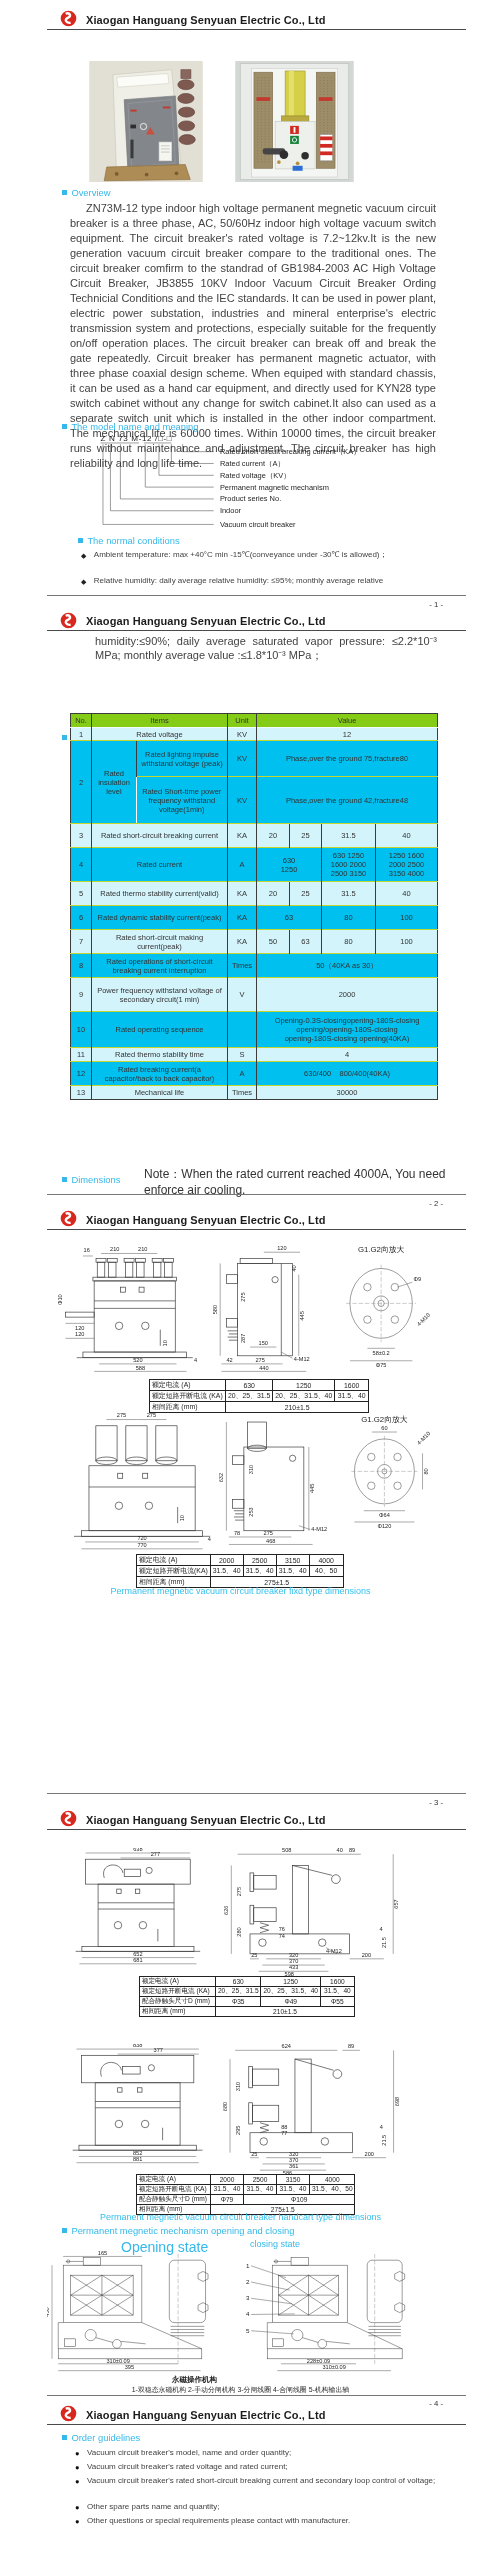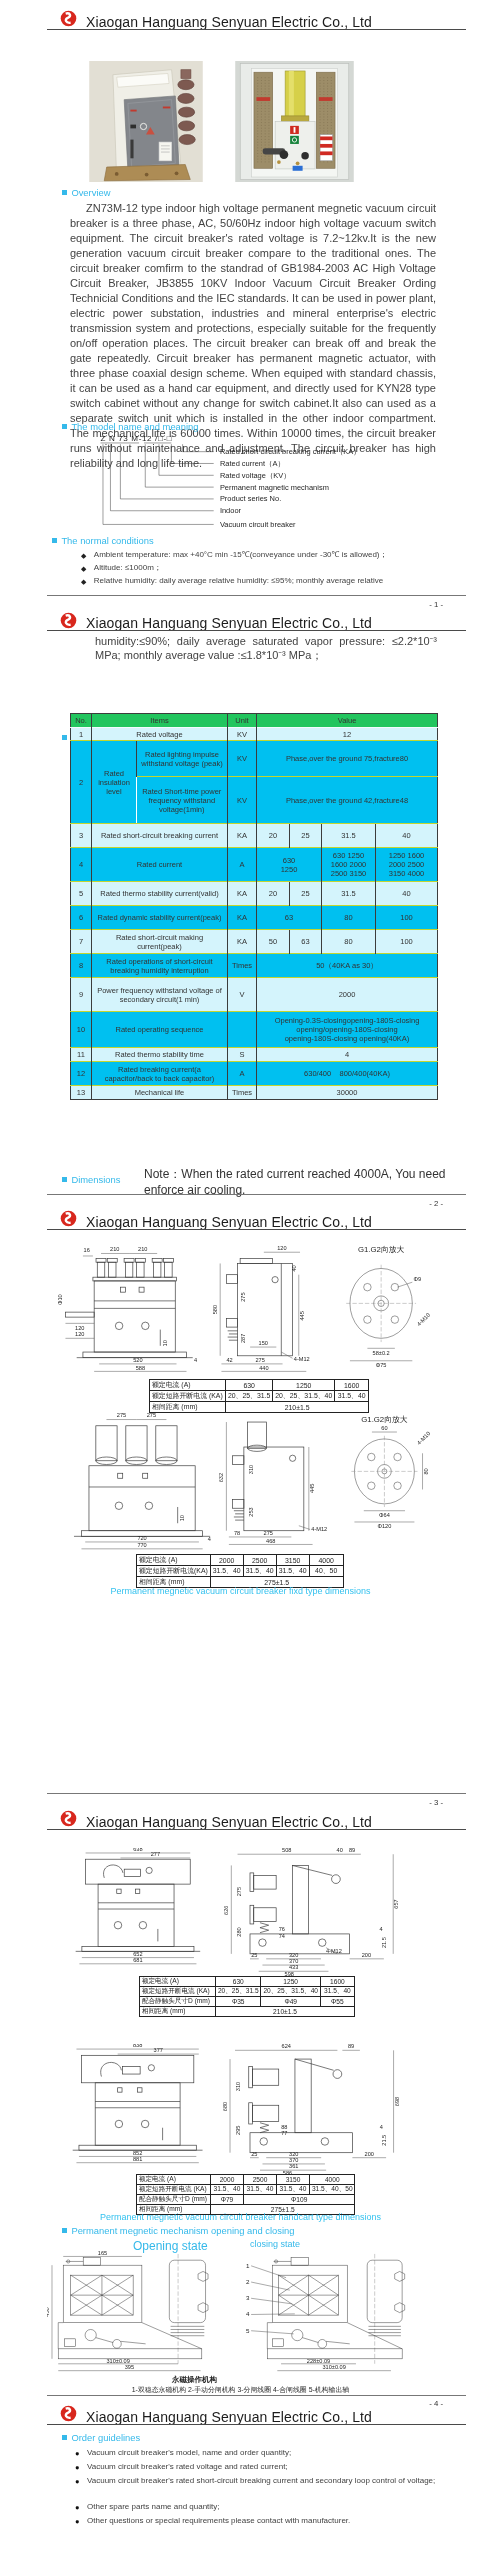--- a/index.html
+++ b/index.html
@@ -1,37 +1,37 @@
 <!DOCTYPE html>
 <html style="font-size:10px"><head>
 <meta charset="utf-8">
 <style>
   *{margin:0;padding:0;box-sizing:border-box}
   body{background:#fff;font-family:"Liberation Sans",sans-serif;color:#3c3c3c}
   .doc{position:relative;width:481px;height:2576px;background:#fff;overflow:hidden;margin:0 auto}
   .abs{position:absolute}
-  .company{font-size:14px;font-weight:normal;color:#1c1c1c;letter-spacing:0.1px;white-space:nowrap}
+  .company{font-size:11px;font-weight:bold;color:#1c1c1c;letter-spacing:0.1px;white-space:nowrap}
   .hdr-line{height:1.2px;background:#4a4a4a}
   .foot-line{height:0.6px;background:#777}
   .pagenum{font-size:7.8px;color:#333;text-align:right;width:69px}
   .sec-title{display:flex;align-items:center;gap:4.4px;color:#35b9ea;font-size:9.4px;white-space:nowrap}
   .sec-title .sq{width:5px;height:5px;background:#35b9ea;flex:0 0 auto}
   .body-text{font-size:11px;line-height:15px;text-align:justify;color:#434343}
   .indent{text-indent:16px}
   .brow{display:flex;gap:7.5px;font-size:8px;line-height:13px;color:#434343}
   .brow .dia{flex:0 0 auto;font-size:6.9px;padding-top:1.2px;color:#222}
   .brow .dot{flex:0 0 auto;font-size:7.5px;padding-top:0.6px;color:#111}
   table.tech{border-collapse:collapse;width:367px;table-layout:fixed;font-size:7.5px;color:#333;border:1.2px solid #3c3c3c}
   table.tech td{border-left:0.6px solid #3c3c3c;padding:0.6px 2.5px;text-align:center;vertical-align:middle;overflow:hidden}
   table.tech td:first-child{border-left:none}
   table.tech tr td{border-top:1.2px solid #c3d62f}
   table.tech tr.hd td{border-top:none}
   table.tech tr.wt td{border-top:1.2px solid #f2fbfd}
   table.tech td.lft{text-align:center}
-  .hd{background:#22c55e}
+  .hd{background:#84cc16}
   .lt{background:#d4f4fc}
   .bt{background:#00c0f0}
   .pre{white-space:pre-line}
   table.mini{border-collapse:collapse;table-layout:fixed;font-size:6.9px;color:#1d1d1d;background:#fff}
   table.mini td{border:0.6px solid #222;padding:0 1.9px;text-align:center;height:10px;white-space:nowrap;overflow:hidden}
   table.mini td.lbl{text-align:left}
   .cap{color:#35c2ef;font-size:9px;text-align:center;width:481px}
   .zhcap{color:#222;font-size:7.5px;font-weight:bold;text-align:center;width:389px}
   .legend{color:#2a2a2a;font-size:6.9px;text-align:center;width:481px}
   svg .dv{stroke:#3a3a3a;fill:none;stroke-width:1.1}
@@ -184,31 +184,27 @@
       <text class="ld" x="240" y="34" style="font-size:12px">Rated short circuit breaking current（KA）</text>
       <text class="ld" x="240" y="53" style="font-size:12px">Rated current（A）</text>
       <text class="ld" x="240" y="72" style="font-size:12px">Rated voltage（KV）</text>
       <text class="ld" x="240" y="91" style="font-size:12px">Permanent magnetic mechanism</text>
       <text class="ld" x="240" y="110" style="font-size:12px">Product series No.</text>
       <text class="ld" x="240" y="129" style="font-size:12px">Indoor</text>
       <text class="ld" x="240" y="151" style="font-size:12px">Vacuum circuit breaker</text>
     </svg>
   </div>
 
-  <div class="abs sec-title" style="left:52px;top:535px">
+  <div class="abs sec-title" style="left:78px;top:535px">
     <span class="sq"></span>
     <span>The normal conditions</span>
   </div>
   <div class="abs brow" style="left:81px;top:548px;width:356px">
     <span class="dia">◆</span>
       <span>Ambient temperature: max +40°C min -15℃(conveyance under -30℃  is allowed)；</span>
-  </div>
-  <div class="abs brow" style="left:81px;top:561px;width:356px">
-    <span class="dia">◆</span>
-      <span>Altitude: ≤1000m；</span>
   </div>
   <div class="abs brow" style="left:81px;top:574px;width:357px">
     <span class="dia">◆</span>
       <span style="text-align:justify">Relative humidity: daily average relative humidity: ≤95%; monthly average relative</span>
   </div>
 
   <div class="abs foot-line" style="left:47px;top:595px;width:419px"></div>
   <div class="abs pagenum" style="left:374px;top:600px">- 1 -</div>
 
   <div class="abs body-text" style="left:95px;top:635px;width:342px;line-height:13.7px">humidity:≤90%;  daily  average  saturated  vapor  pressure:  ≤2.2*10⁻³  MPa;  monthly average value :≤1.8*10⁻³ MPa；</div>
@@ -298,21 +294,21 @@
         <td>7</td>
             <td class="lft" colspan="2">Rated short-circuit making current(peak)</td>
             <td>KA</td>
         <td>50</td>
             <td>63</td>
             <td>80</td>
             <td>100</td>
       </tr>
       <tr class="bt" style="height:24px">
         <td>8</td>
-            <td class="lft" colspan="2">Rated operations of short-circuit breaking humidity interruption</td>
+            <td class="lft" colspan="2">Rated operations of short-circuit breaking current interruption</td>
             <td>Times</td>
             <td colspan="4">50（40KA as 30）</td>
       </tr>
       <tr class="lt" style="height:34px">
         <td>9</td>
             <td class="lft" colspan="2">Power frequency withstand voltage of secondary circuit(1 min)</td>
             <td>V</td>
             <td colspan="4">2000</td>
       </tr>
       <tr class="bt" style="height:36px">
@@ -812,21 +808,21 @@
     </tbody>
       </table>
   </div>
 
   <div class="abs cap" style="left:0;top:2212px">Permanent megnetic vacuum circuit breaker handcart type dimensions</div>
 
   <div class="abs sec-title" style="left:62px;top:2225px">
     <span class="sq"></span>
     <span>Permanent megnetic mechanism opening and closing</span>
   </div>
-  <div class="abs" style="left:133px;top:2239px;color:#35b9ea;font-size:12px">Opening state</div>
+  <div class="abs" style="left:121px;top:2239px;color:#35b9ea;font-size:14px">Opening state</div>
   <div class="abs" style="left:250px;top:2239px;color:#35b9ea;font-size:9px">closing state</div>
 
   <div class="abs" style="left:47px;top:2250px">
     <svg width="387" height="124" viewBox="0 0 620 198">
 
       <g>
         <line class="cl" x1="210" y1="6" x2="210" y2="182"></line>
         <g class="dv2">
           <rect x="26" y="24" width="126" height="92"></rect>
           <rect x="18" y="158" width="230" height="16"></rect>

